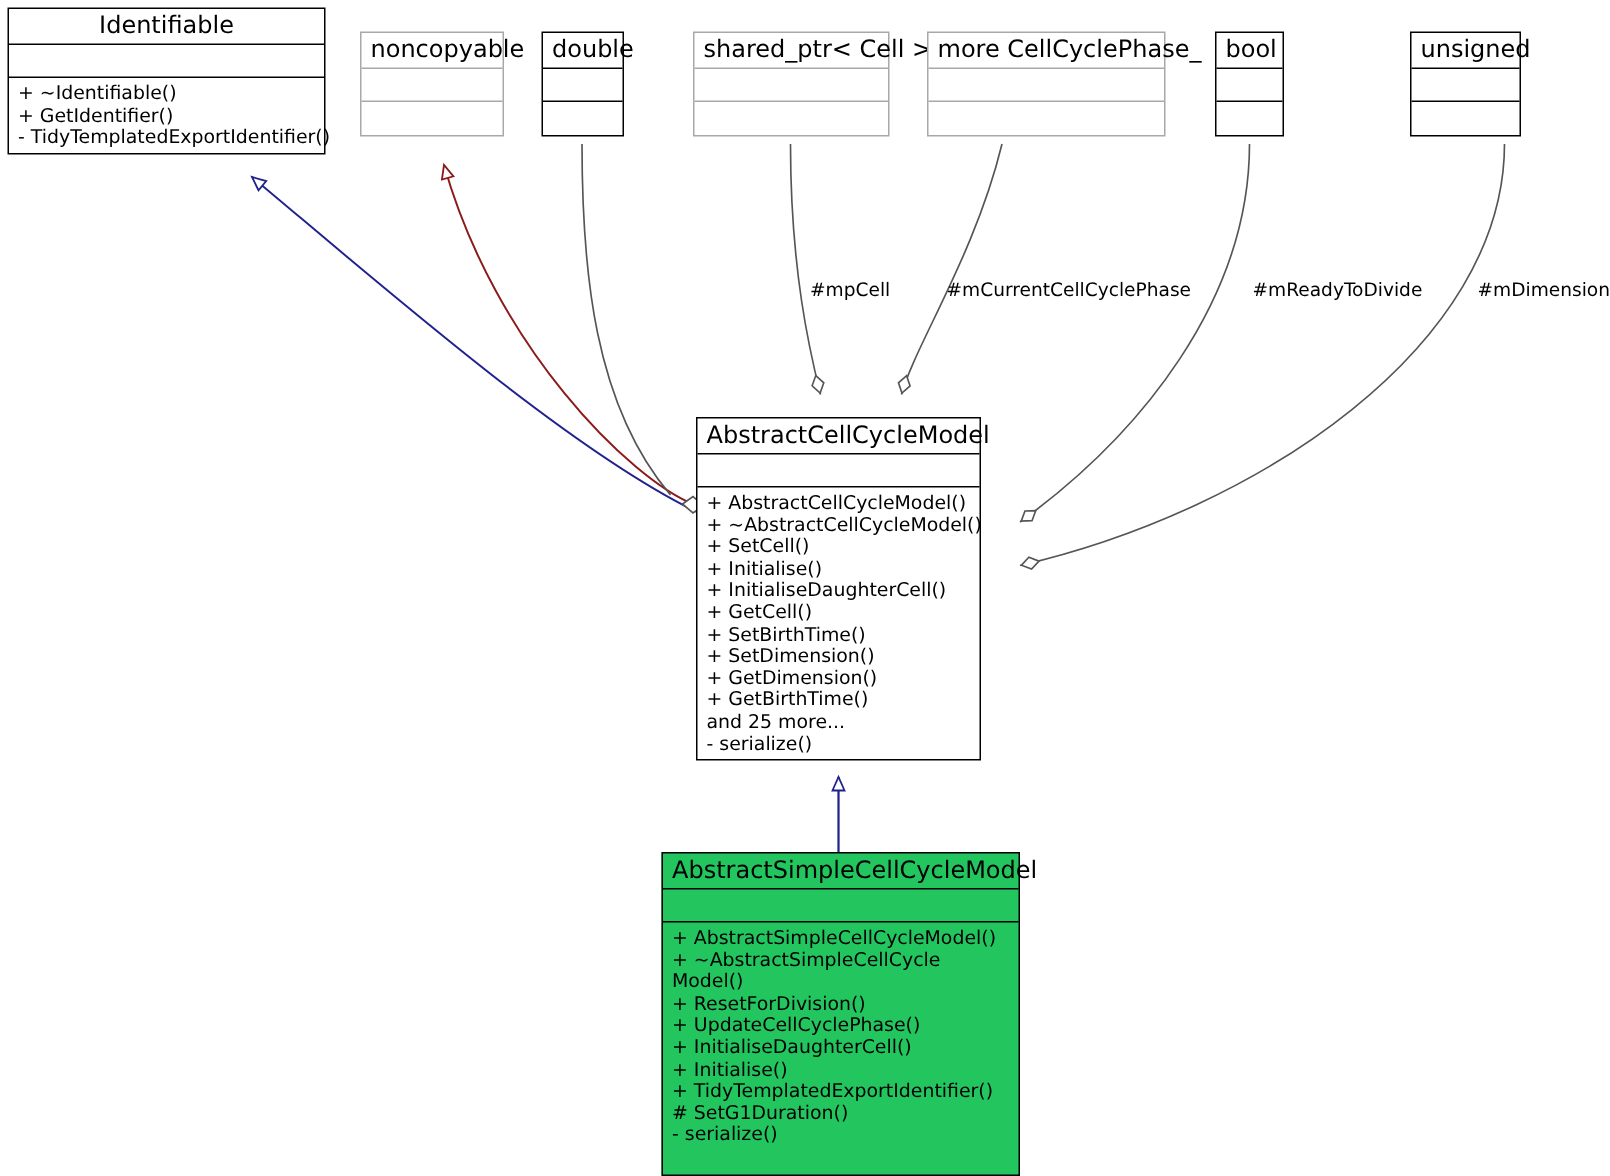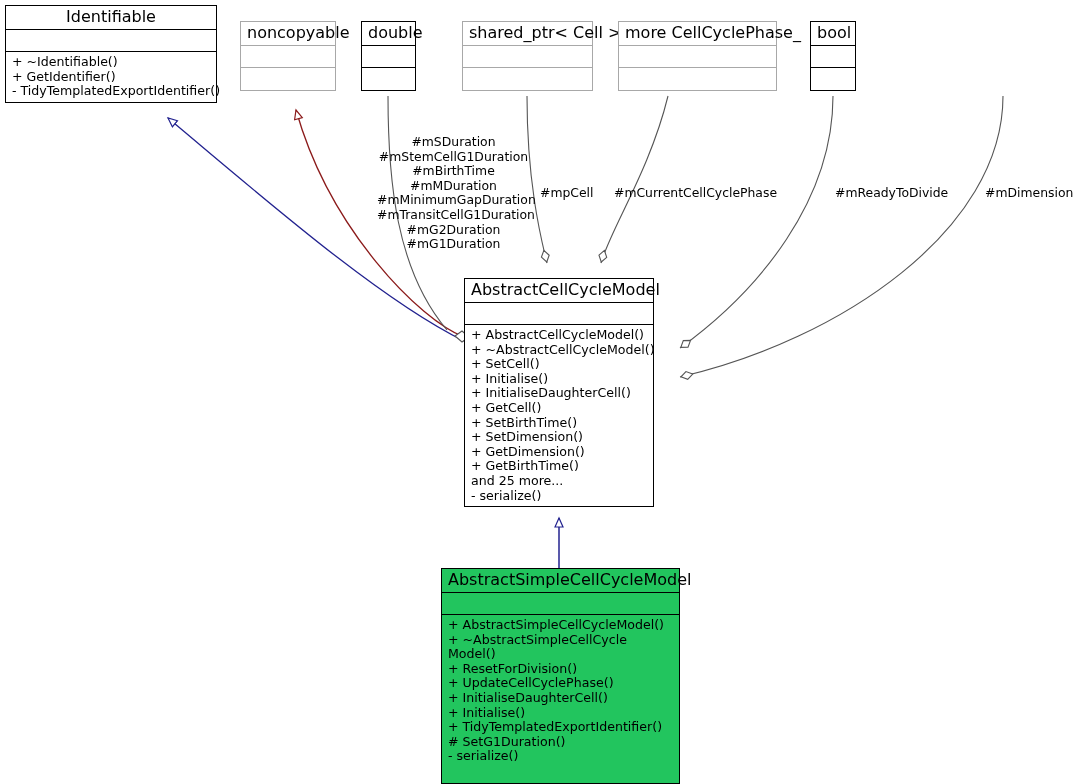--- a/index.html
+++ b/index.html
@@ -155,35 +155,30 @@
     <div class="uml-attrs uml-empty"></div>
     <div class="uml-ops uml-empty"></div>
   </div>
 
   <div class="umlbox black" style="left:810px; top:21px; width:46px;">
     <div class="uml-title">bool</div>
     <div class="uml-attrs uml-empty"></div>
     <div class="uml-ops uml-empty"></div>
   </div>
 
-
-  <div class="edge-label center" style="left:377px; top:135px; width:153px;">
-    <div>#mSDuration</div>
-    <div>#mStemCellG1Duration</div>
-    <div>#mBirthTime</div>
-    <div>#mMDuration</div>
-    <div>#mMinimumGapDuration</div>
-    <div>#mTransitCellG1Duration</div>
-    <div>#mG2Duration</div>
-    <div>#mG1Duration</div>
-  </div>
+  <div class="umlbox black" style="left:940px; top:21px; width:74px;">
+    <div class="uml-title">unsigned</div>
+    <div class="uml-attrs uml-empty"></div>
+    <div class="uml-ops uml-empty"></div>
+  </div>
+
 
   <div class="edge-label" style="left:540px; top:186px;">#mpCell</div>
 
-  <div class="edge-label" style="left:614px; top:186px;">#mCurrentCellCyclePhase</div>
+  <div class="edge-label" style="left:631px; top:186px;">#mCurrentCellCyclePhase</div>
 
   <div class="edge-label" style="left:835px; top:186px;">#mReadyToDivide</div>
 
   <div class="edge-label" style="left:985px; top:186px;">#mDimension</div>
 
   <div class="umlbox black" style="left:464px; top:278px; width:190px;">
     <div class="uml-title">AbstractCellCycleModel</div>
     <div class="uml-attrs uml-empty"></div>
     <div class="uml-ops">
       <div class="op">+ AbstractCellCycleModel()</div>

